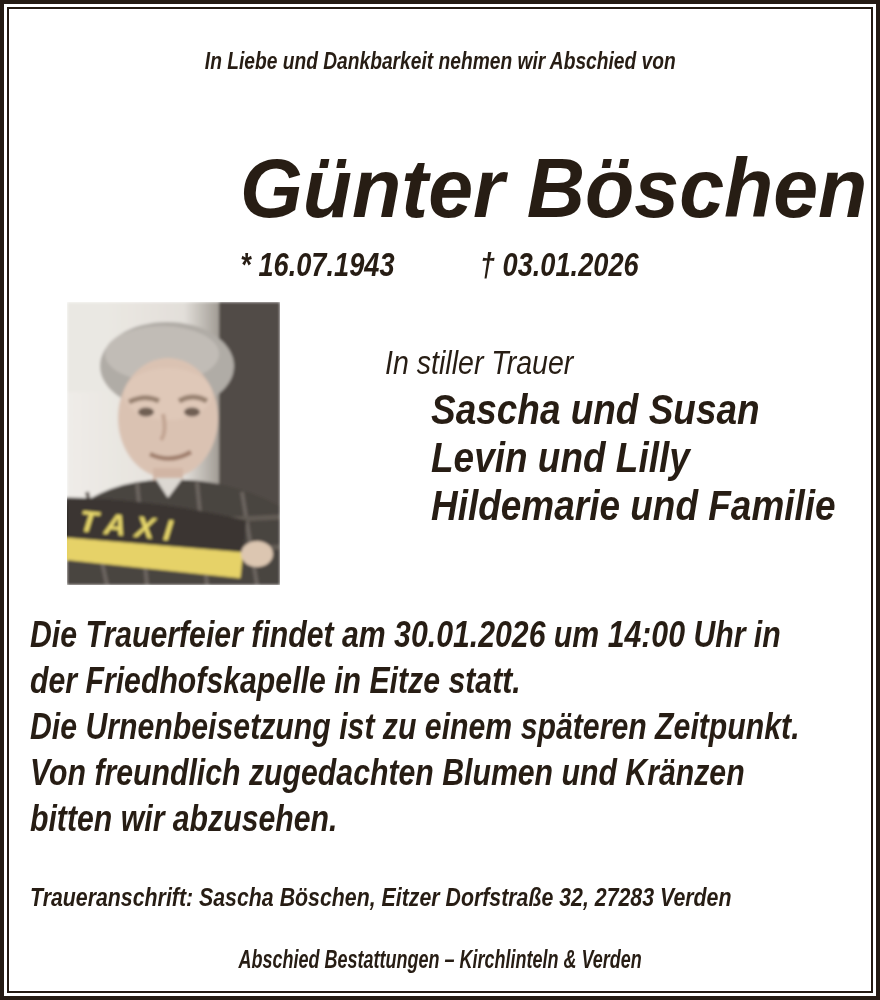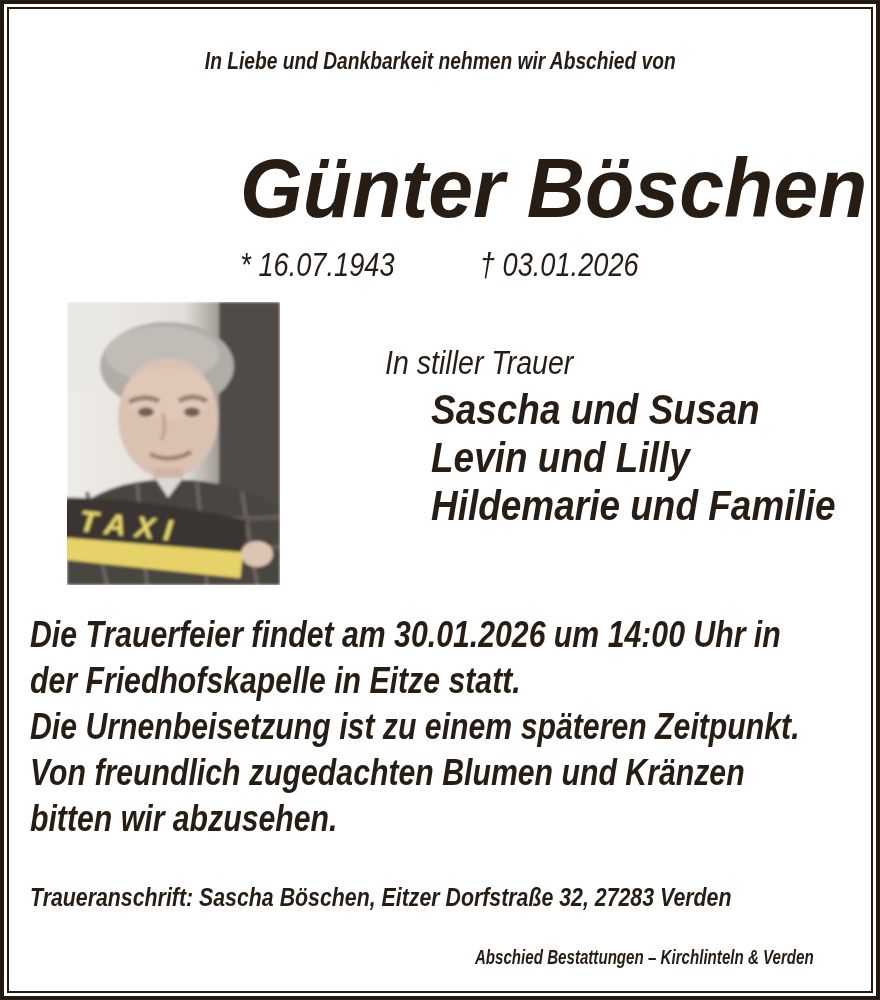--- a/index.html
+++ b/index.html
@@ -22,39 +22,39 @@
     font-size:24px;font-style:italic;font-weight:bold;line-height:1.1;}
 
   .name-row{position:absolute;top:146px;left:0;width:100%;text-align:right;}
   .name-row h1{
     margin:0;font-size:84px;font-style:italic;font-weight:bold;line-height:1;
     display:inline-block;transform:scaleX(0.96);transform-origin:center center;white-space:nowrap;
   }
 
   .dates-row{position:absolute;top:244px;left:0;width:100%;
     display:flex;justify-content:center;gap:46px;
-    font-size:34px;font-style:italic;font-weight:normal;line-height:1.2;}
+    font-size:34px;font-style:italic;font-weight:bold;line-height:1.2;}
 
   .photo{position:absolute;left:67px;top:302px;width:213px;height:283px;}
 
   .mourning{position:absolute;left:385px;top:338px;}
   .mourning .heading{font-size:34px;font-style:italic;font-weight:normal;line-height:48px;}
   .mourning .mourner{font-size:42px;font-style:italic;font-weight:bold;line-height:48px;margin-left:46px;}
   .mourning .mourner .scale{display:inline-block;transform:scaleX(0.88);transform-origin:left center;white-space:nowrap;}
   .mourning .heading .scale{display:inline-block;transform:scaleX(0.84);transform-origin:left center;white-space:nowrap;}
 
   .details{position:absolute;left:30px;top:612px;}
   .details .dline{font-size:36px;font-style:italic;font-weight:bold;line-height:46px;}
 
   .address-row{position:absolute;left:30px;top:882px;
     font-size:26px;font-style:italic;font-weight:bold;line-height:1.2;}
   .address-row .scale{display:inline-block;transform:scaleX(0.82);transform-origin:left center;white-space:nowrap;}
 
-  .footer-row{position:absolute;top:944px;left:0;width:100%;text-align:right;
-    font-size:21px;font-style:italic;font-weight:bold;line-height:1.2;}
+  .footer-row{position:absolute;top:944px;left:0;width:100%;text-align:center;
+    font-size:25px;font-style:italic;font-weight:bold;line-height:1.2;}
   .footer-row .scale{display:inline-block;transform:scaleX(0.72);transform-origin:center center;white-space:nowrap;}
 </style>
 </head>
 <body>
 
 <div class="page">
   <div class="frame-outer"></div>
   <div class="frame-inner"></div>
 
   <div class="content">

